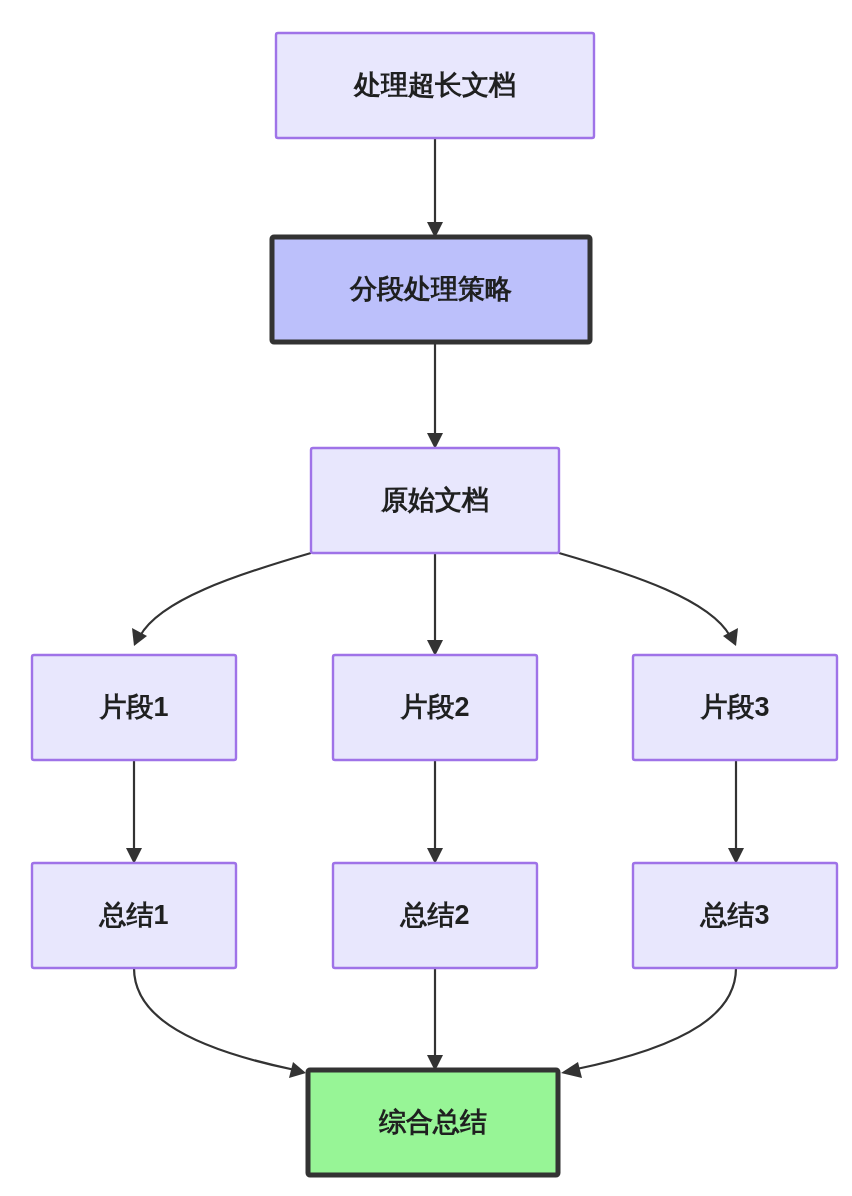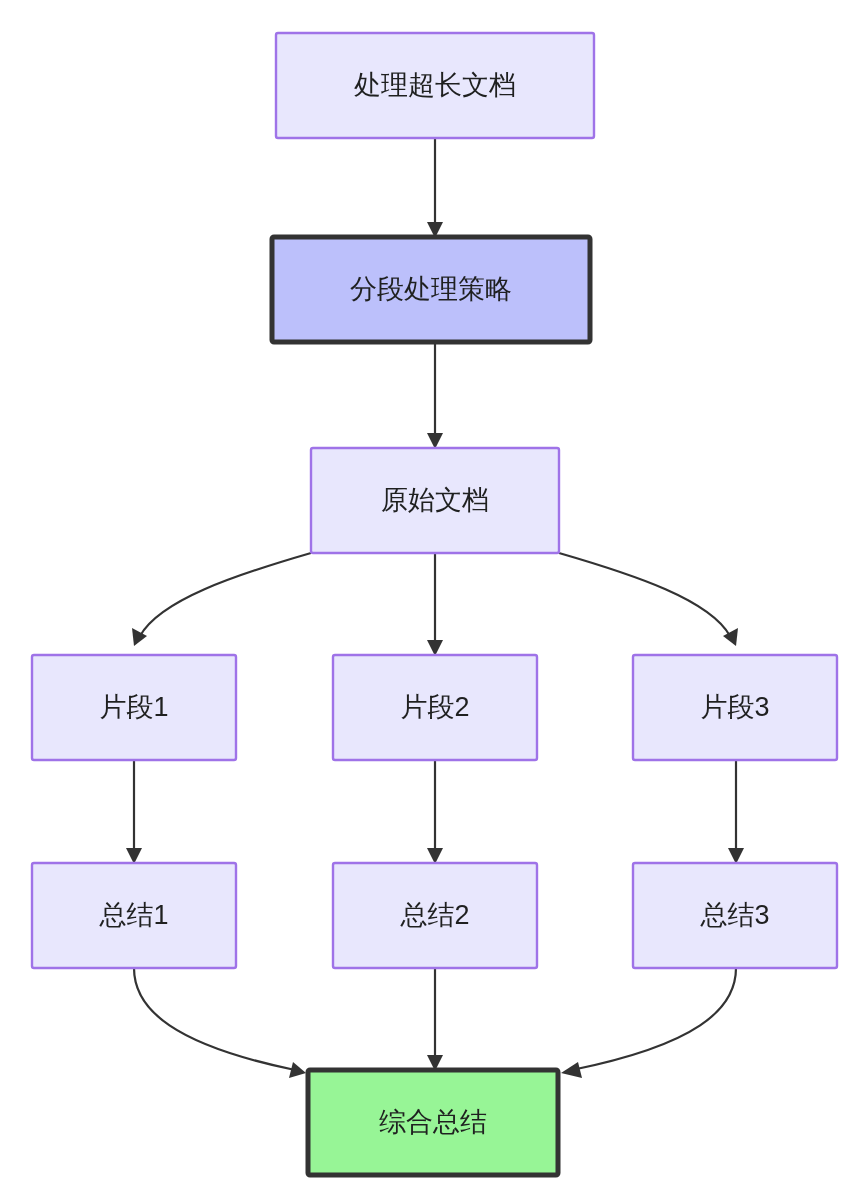--- a/index.html
+++ b/index.html
@@ -10,20 +10,21 @@
   body {
     width: 852px;
     height: 1196px;
     font-family: "Liberation Sans", "DejaVu Sans", sans-serif;
     overflow: hidden;
   }
   #flowchart-root {
     position: relative;
     width: 688px;
     height: 1196px;
+    font-weight: bold;
   }
   svg.diagram {
     display: block;
     width: 852px;
     height: 1196px;
   }
   .node-label {
     font-family: "Liberation Sans", "DejaVu Sans", sans-serif;
     font-size: 27px;
     fill: #1f2020;

